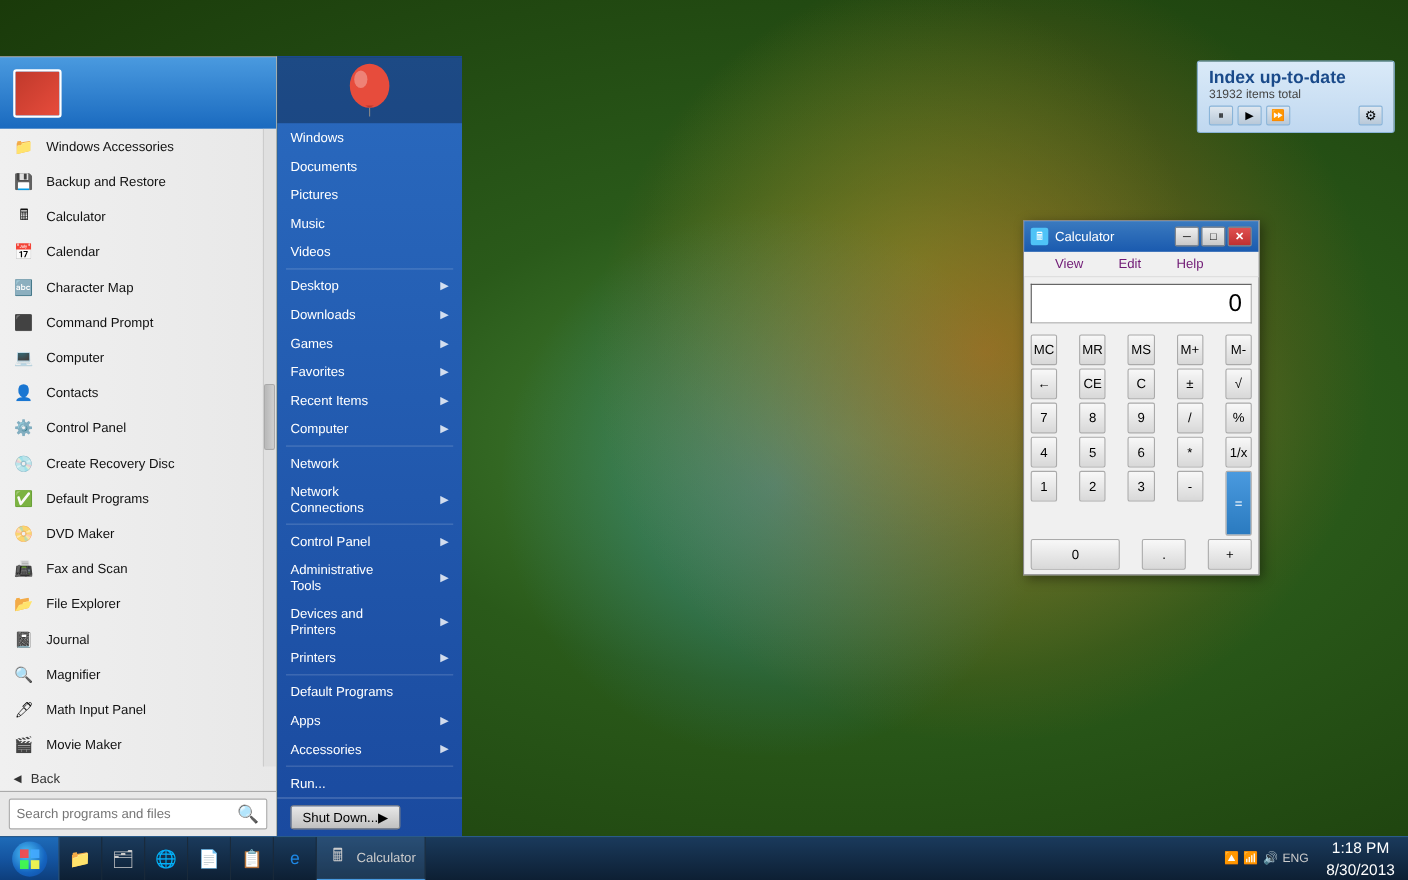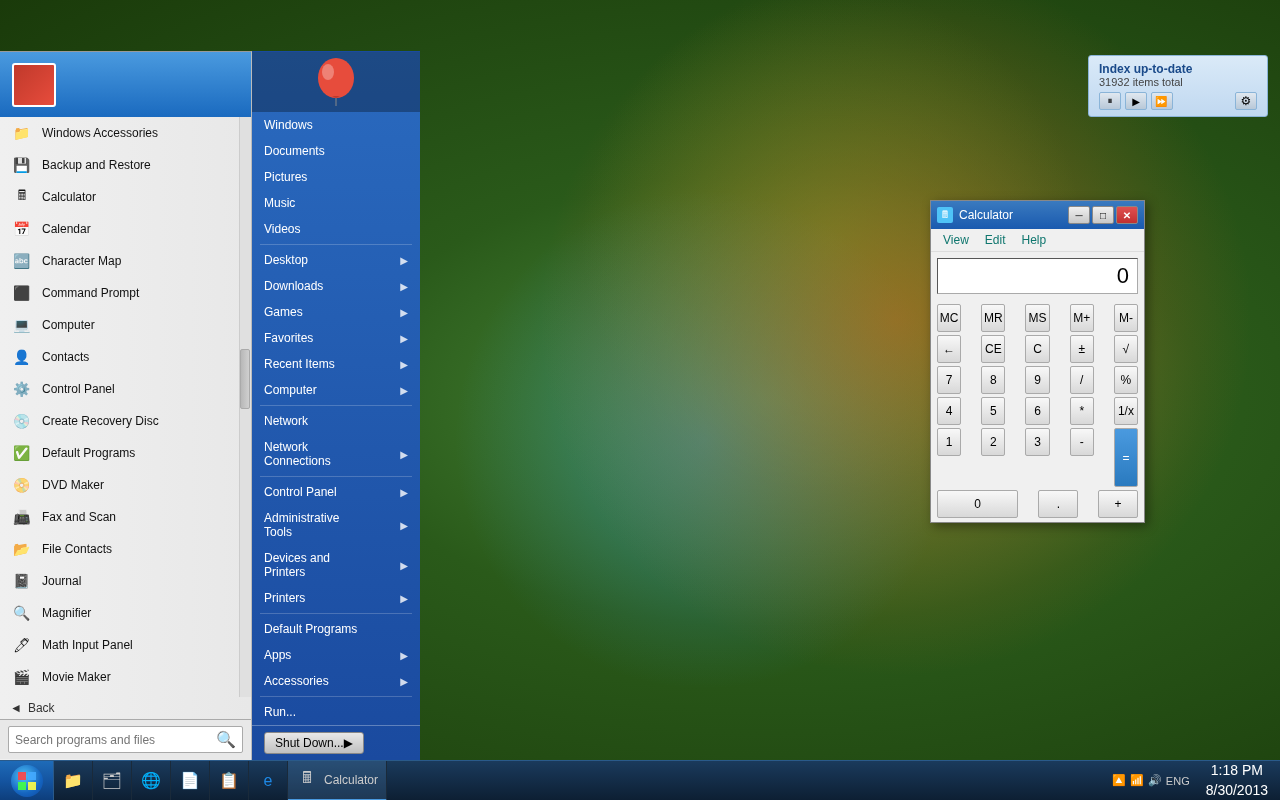--- a/index.html
+++ b/index.html
@@ -324,21 +324,22 @@
     .calc-menubar {
       display: flex;
       background: #f0f0f0;
       border-bottom: 1px solid #ddd;
       padding: 2px 4px;
     }
     .calc-menu-item {
       padding: 2px 8px;
       font-size: 12px;
       cursor: pointer;
-      color: #0f766e;
+      color: #701a75;
+      margin-left: 16px;
     }
 
     .calc-display {
       background: white;
       border: 1px inset #aaa;
       margin: 6px;
       padding: 4px 8px;
       text-align: right;
       font-size: 22px;
       min-height: 36px;
@@ -379,21 +380,21 @@
       top: 55px;
       right: 12px;
       width: 180px;
       background: linear-gradient(to bottom, #daeaf8, #c0d8f0);
       border: 1px solid #8ab4d8;
       border-radius: 3px;
       padding: 6px 10px;
       z-index: 50;
     }
     .index-title {
-      font-size: 12px;
+      font-size: 16px;
       font-weight: bold;
       color: #1a4a8a;
     }
     .index-subtitle {
       font-size: 11px;
       color: #444;
     }
     .index-controls {
       display: flex;
       gap: 4px;
@@ -591,21 +592,21 @@
         <div class="program-item">
           <div class="program-icon">📀</div>
           <span>DVD Maker</span>
         </div>
         <div class="program-item">
           <div class="program-icon">📠</div>
           <span>Fax and Scan</span>
         </div>
         <div class="program-item">
           <div class="program-icon">📂</div>
-          <span>File Contacts</span>
+          <span>File Explorer</span>
         </div>
         <div class="program-item">
           <div class="program-icon">📓</div>
           <span>Journal</span>
         </div>
         <div class="program-item">
           <div class="program-icon">🔍</div>
           <span>Magnifier</span>
         </div>
         <div class="program-item">

